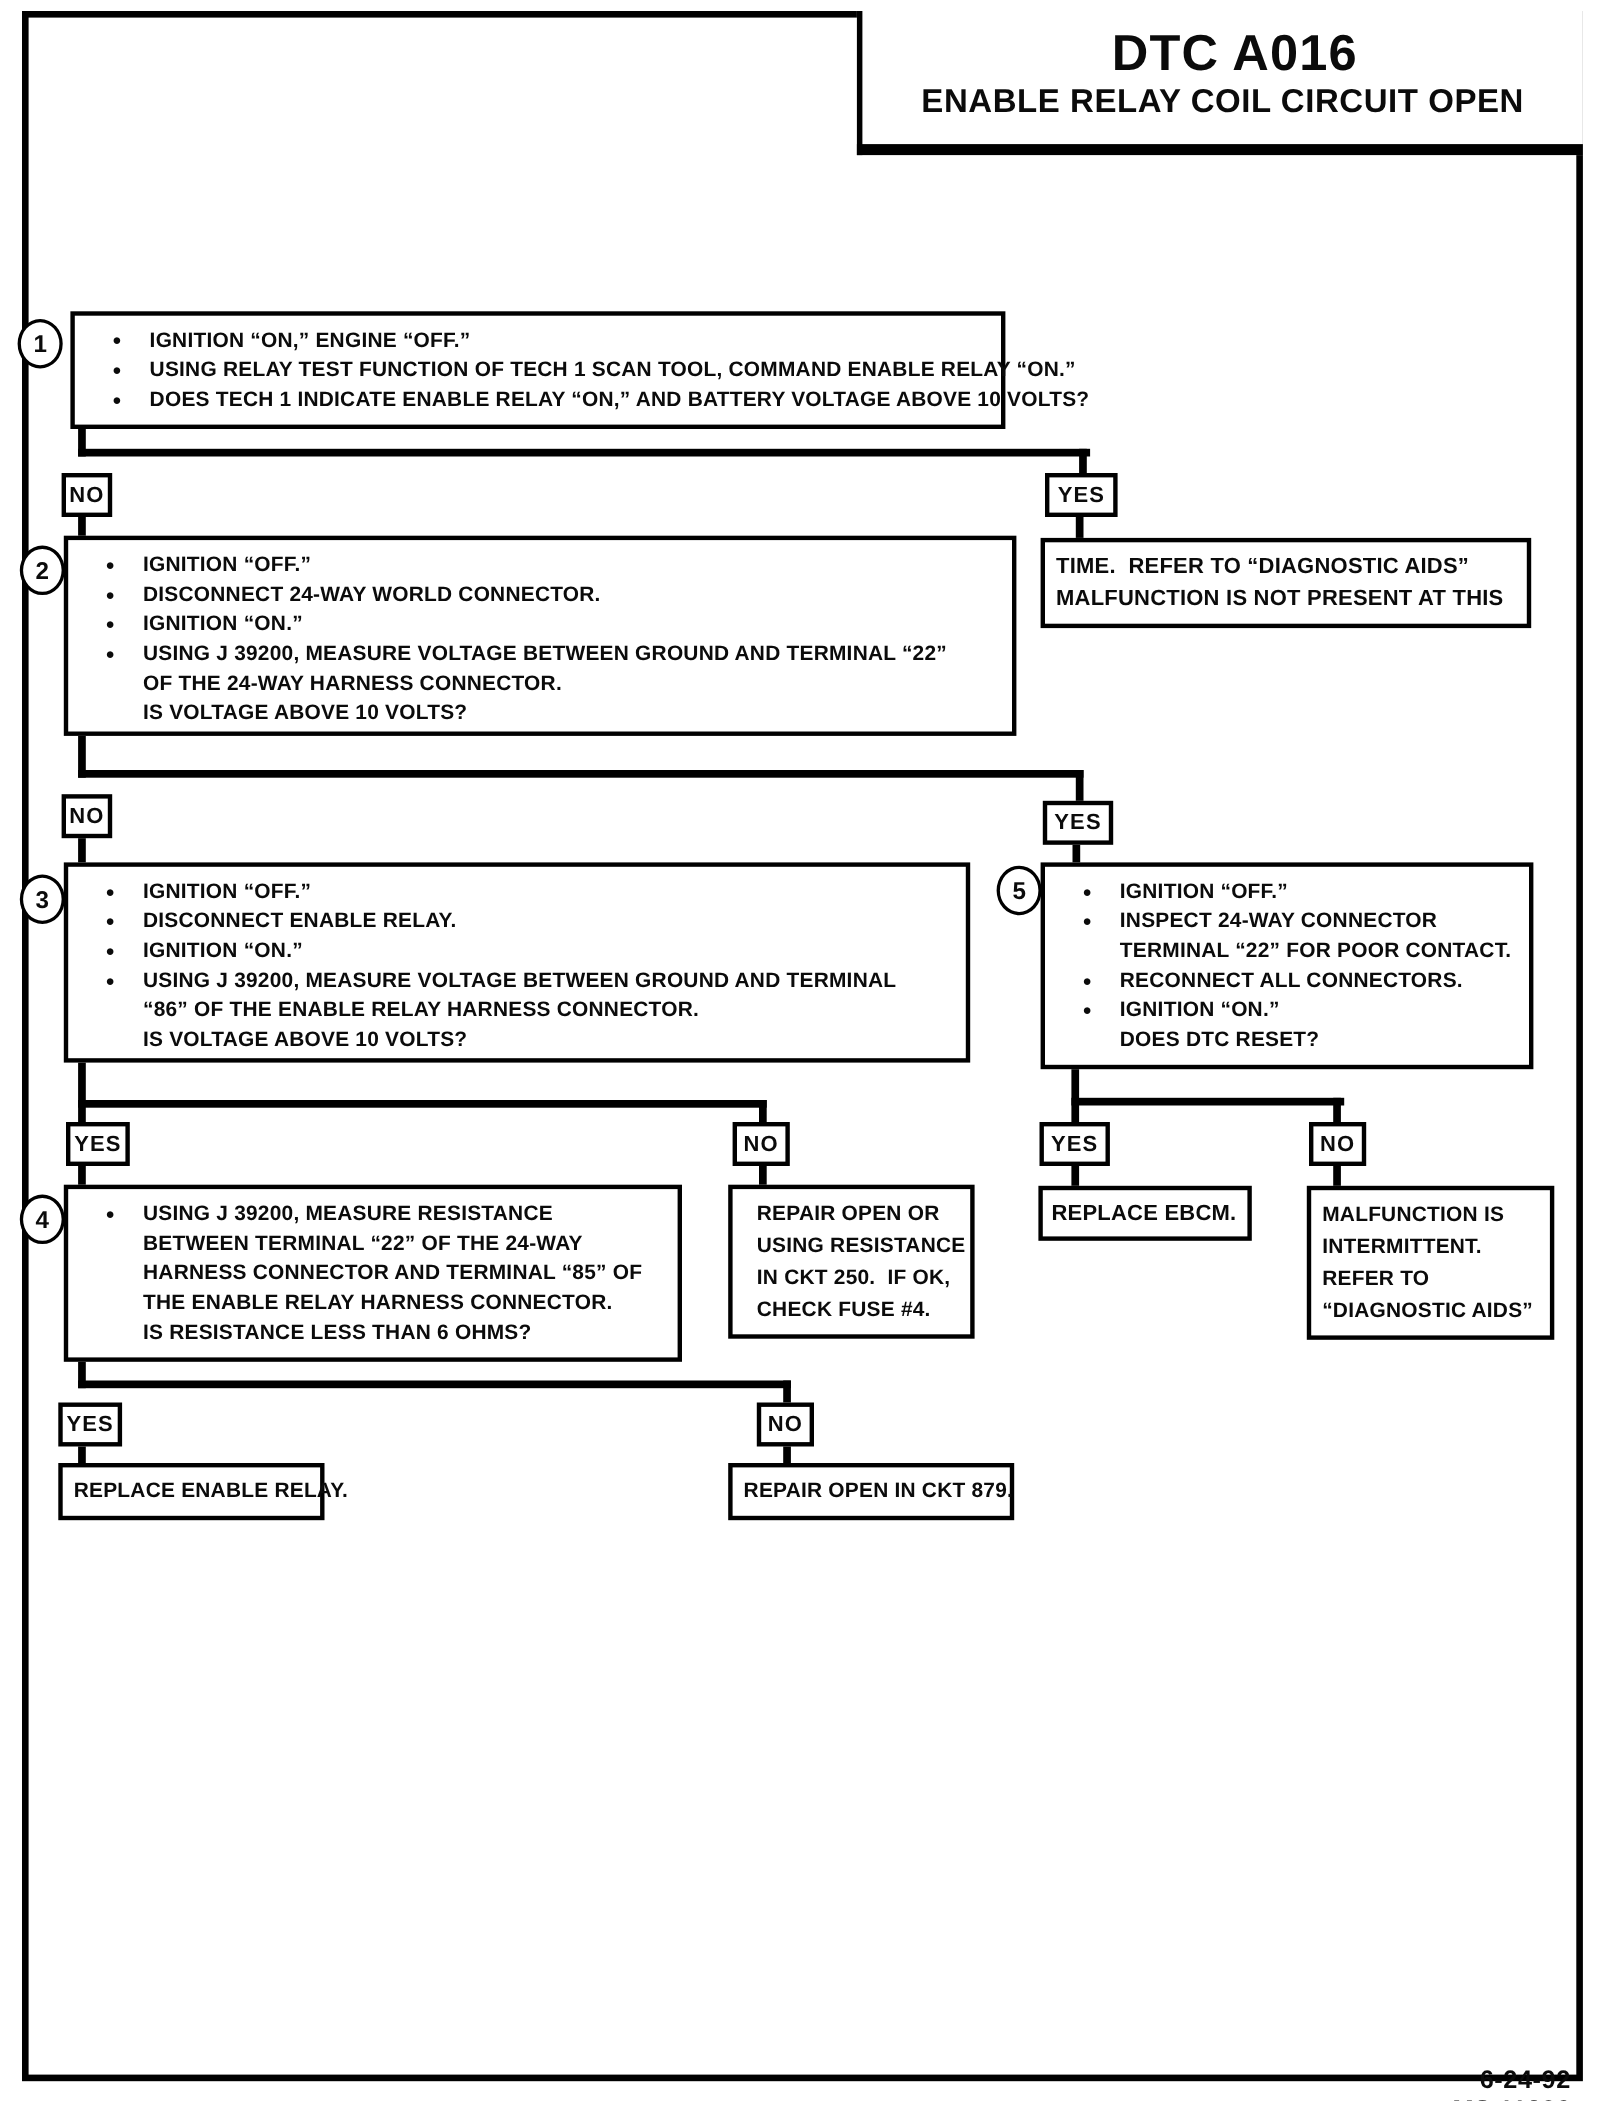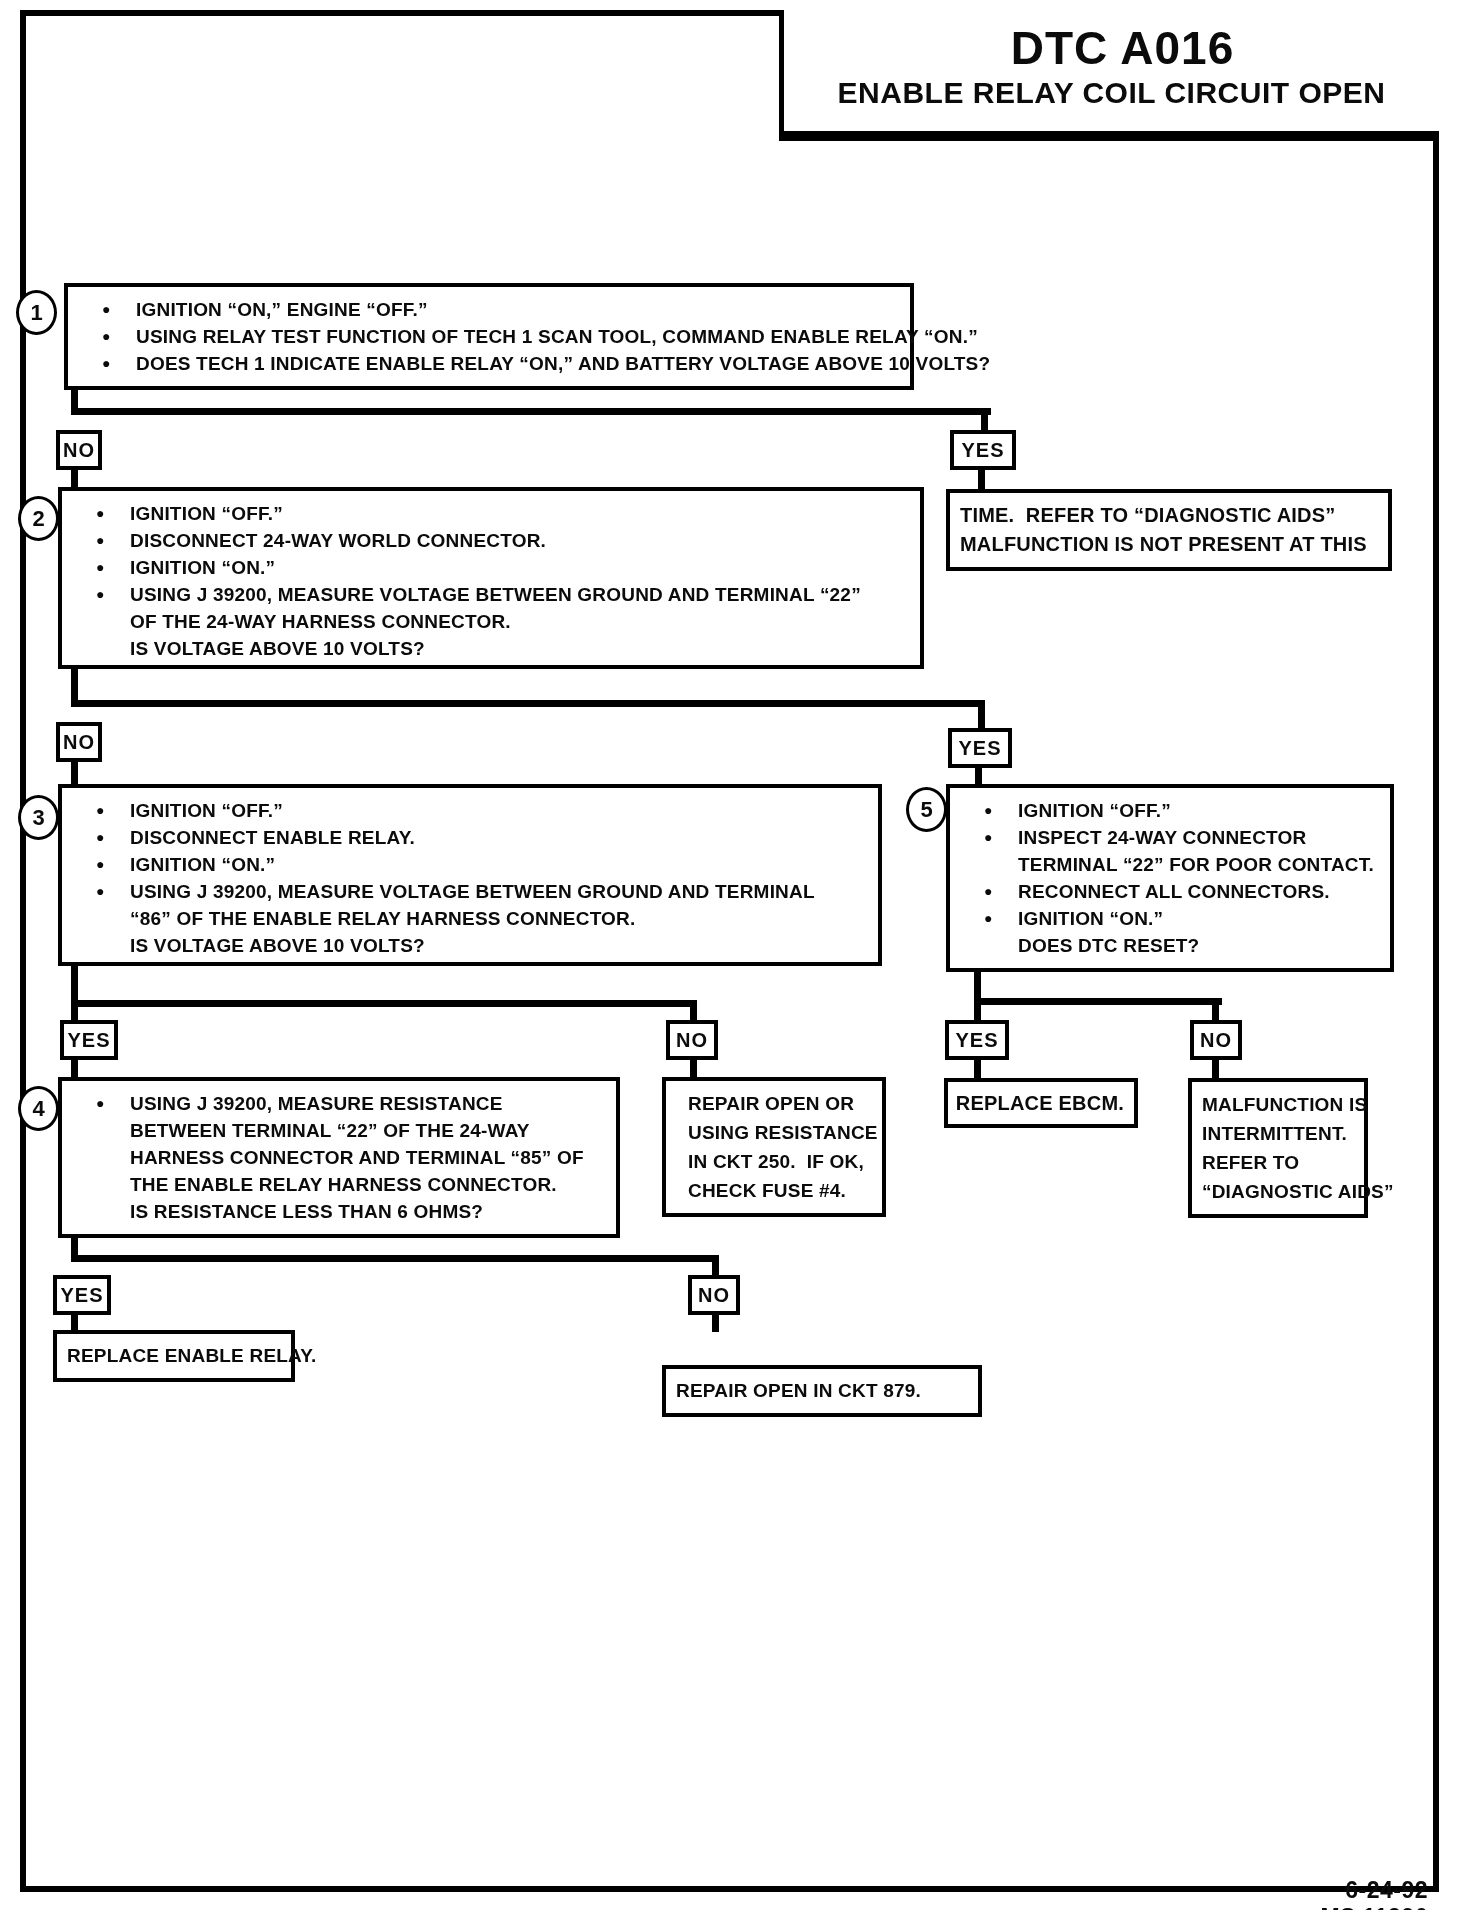--- a/index.html
+++ b/index.html
@@ -146,40 +146,40 @@
     <div class="tln">REPAIR OPEN OR</div>
     <div class="tln">USING RESISTANCE</div>
     <div class="tln">IN CKT 250.  IF OK,</div>
     <div class="tln">CHECK FUSE #4.</div>
   </div>
 
   <div class="term one" style="left:944px;top:1078px;width:194px;height:50px;justify-content:flex-end;">
     <div class="tln">REPLACE EBCM.</div>
   </div>
 
-  <div class="term small" style="left:1188px;top:1078px;width:180px;height:140px;">
+  <div class="term small" style="left:1188px;top:1078px;width:225px;height:140px;">
     <div class="tln">MALFUNCTION IS</div>
     <div class="tln">INTERMITTENT.</div>
     <div class="tln">REFER TO</div>
     <div class="tln">“DIAGNOSTIC AIDS”</div>
   </div>
 
   <div class="cline" style="left:71px;top:1236px;width:7px;height:26px;"></div>
   <div class="cline" style="left:71px;top:1255px;width:648px;height:7px;"></div>
   <div class="cline" style="left:712px;top:1255px;width:7px;height:22px;"></div>
   <div class="tag" style="left:53px;top:1275px;width:58px;height:40px;">YES</div>
   <div class="tag" style="left:688px;top:1275px;width:52px;height:40px;">NO</div>
   <div class="cline" style="left:71px;top:1313px;width:7px;height:19px;"></div>
   <div class="cline" style="left:712px;top:1313px;width:7px;height:19px;"></div>
 
   <div class="term one small" style="left:53px;top:1330px;width:242px;height:52px;">
     <div class="tln">REPLACE ENABLE RELAY.</div>
   </div>
 
-  <div class="term one small" style="left:662px;top:1330px;width:320px;height:52px;margin-top:35px;">
+  <div class="term one small" style="left:662px;top:1330px;width:260px;height:52px;">
     <div class="tln">REPAIR OPEN IN CKT 879.</div>
   </div>
 
   <div class="footer">
     <div>6-24-92</div>
     <div>MS 11396</div>
   </div>
 
 </div>
 

